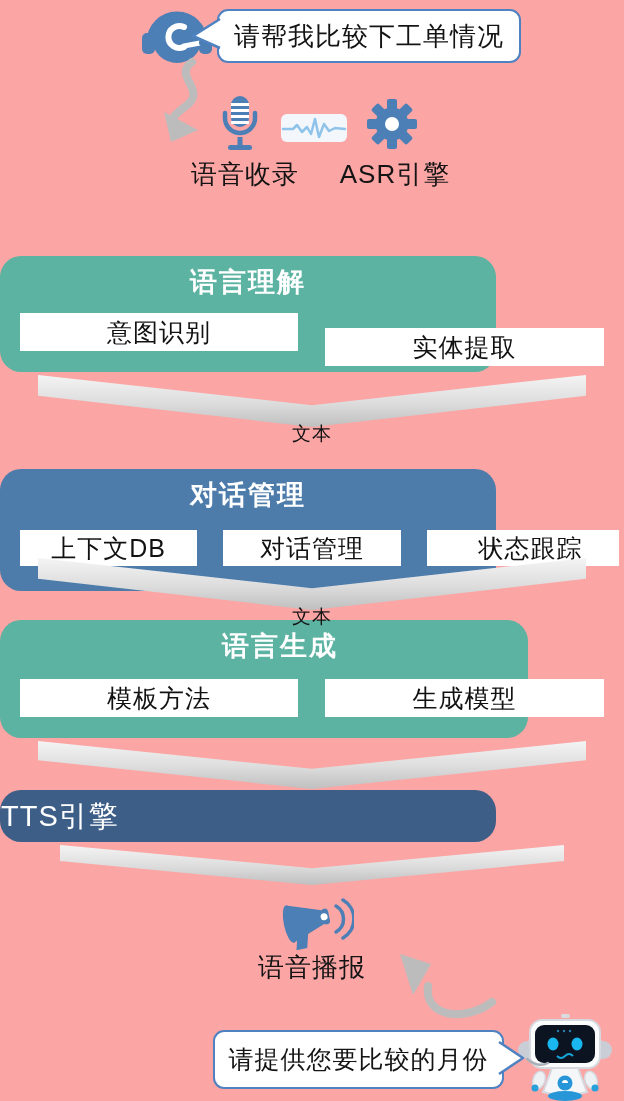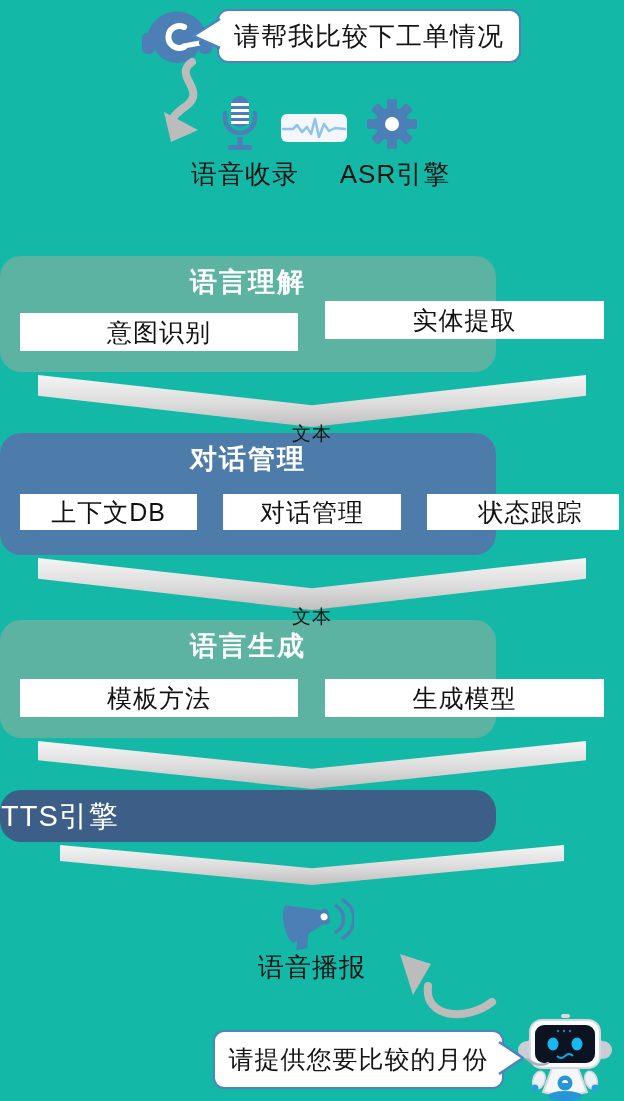--- a/index.html
+++ b/index.html
@@ -1,33 +1,33 @@
 <!DOCTYPE html>
 <html><head>
 <meta charset="utf-8">
 <style>
   html,body{margin:0;padding:0;background:#fff;}
   .canvas{
-    position:relative;width:624px;height:1101px;overflow:hidden;background:#14b8a6;
+    position:relative;width:624px;height:1101px;overflow:hidden;background:#fca5a5;
     font-family:"Liberation Sans","DejaVu Sans",sans-serif;color:#1a1a1a;
   }
   .abs{position:absolute;}
 
   
   .bubble{
     position:absolute;background:#fff;border:2px solid #4e82c0;border-radius:11px;
     display:flex;align-items:center;justify-content:center;
     font-size:26px;letter-spacing:1px;color:#141414;z-index:1;
   }
   .tail{position:absolute;z-index:2;}
 
   
   .stage{position:absolute;left:0;width:496px;border-radius:21px;}
   .stage-teal{background:#5cb3a2;}
-  .stage-blue{background:#4d7cab;}
+  .stage-blue{background:#4d7cab;margin-top:36px;}
   .stage-dark{background:#3d5e86;}
   .stage-title{
     text-align:center;color:#fff;font-weight:bold;font-size:27px;
     padding-top:10px;line-height:32px;letter-spacing:2px;
   }
   .white-box{
     position:absolute;background:#fff;display:flex;align-items:center;justify-content:center;
     font-size:25px;letter-spacing:1px;color:#111;
   }
 
@@ -110,37 +110,37 @@
       <circle r="7" fill="#fff"></circle>
     </g>
   </svg>
 
   <div class="side-label" style="left:160px;top:157px;width:170px;">语音收录</div>
   <div class="side-label" style="left:310px;top:157px;width:170px;">ASR引擎</div>
 
   <div class="stage stage-teal" style="top:256px;height:116px;">
     <div class="stage-title">语言理解</div>
     <div class="white-box" style="left:20px;top:57px;width:278px;height:38px;">意图识别</div>
-    <div class="white-box" style="left:325px;top:45px;width:279px;height:38px;">实体提取</div>
+    <div class="white-box" style="left:325px;top:72px;width:279px;height:38px;">实体提取</div>
   </div>
 
   <div class="chev" style="left:38px;top:375px;width:548px;height:52px;"></div>
   <div class="chev-label" style="top:377px;">文本</div>
 
   <div class="stage stage-blue" style="top:433px;height:122px;">
     <div class="stage-title">对话管理</div>
     <div class="white-box" style="left:20px;top:61px;width:177px;height:36px;">上下文DB</div>
     <div class="white-box" style="left:223px;top:61px;width:178px;height:36px;">对话管理</div>
     <div class="white-box" style="left:427px;top:61px;width:177px;height:36px;padding-left:15px;">状态跟踪</div>
   </div>
 
   <div class="chev" style="left:38px;top:558px;width:548px;height:52px;"></div>
   <div class="chev-label" style="top:560px;">文本</div>
 
-  <div class="stage stage-teal" style="top:620px;height:118px;">
+  <div class="stage stage-teal" style="top:620px;height:118px;padding-left:32px;">
     <div class="stage-title">语言生成</div>
     <div class="white-box" style="left:20px;top:59px;width:278px;height:38px;">模板方法</div>
     <div class="white-box" style="left:325px;top:59px;width:279px;height:38px;">生成模型</div>
   </div>
 
   <div class="chev" style="left:38px;top:741px;width:548px;height:48px;"></div>
 
   <div class="stage stage-dark" style="top:790px;height:52px;">
     <div class="tts-text" style="top:0;">TTS引擎</div>
   </div>

